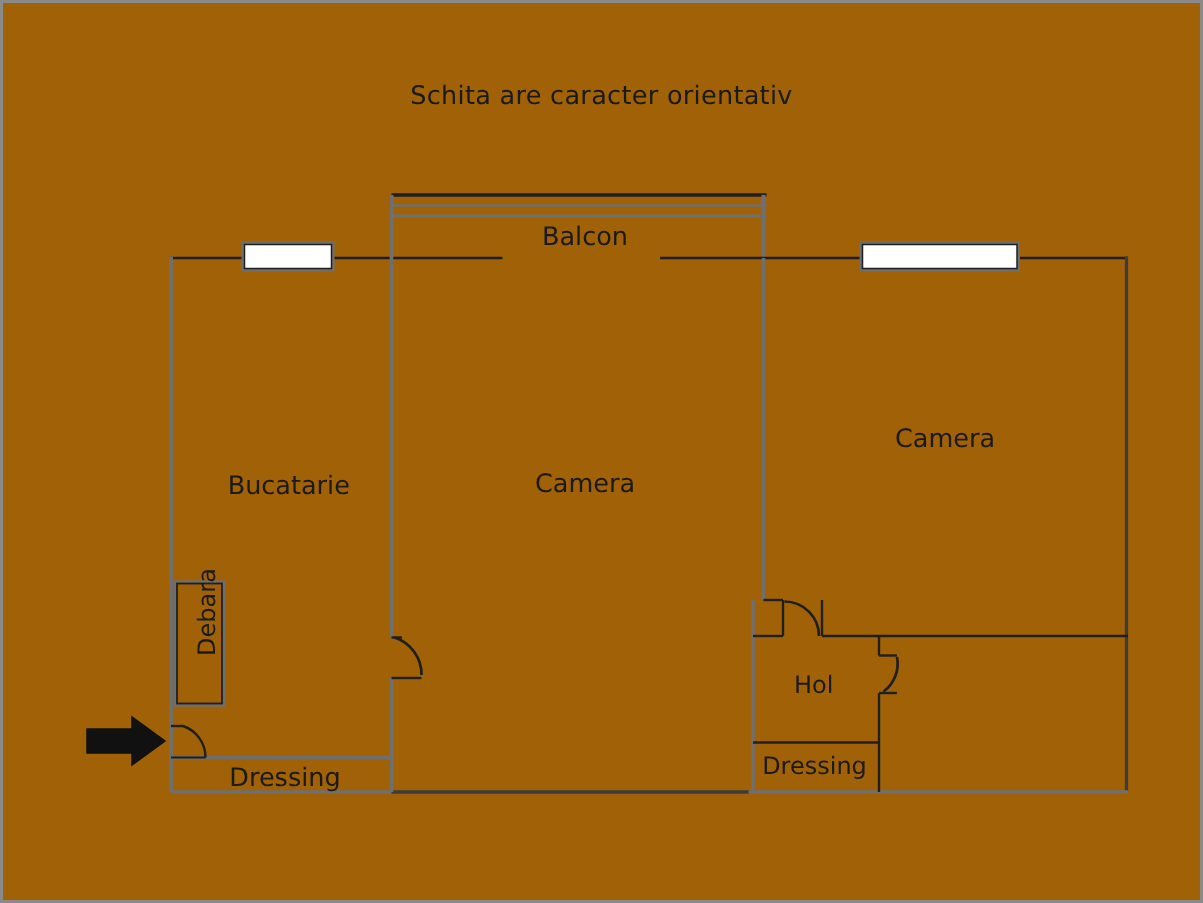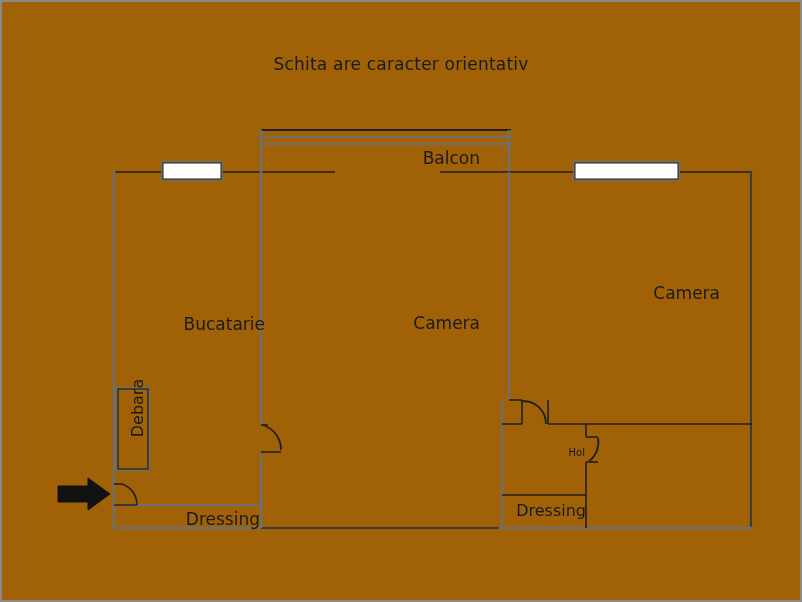--- a/index.html
+++ b/index.html
@@ -41,27 +41,27 @@
     width: 802px;
     text-align: center;
     font-size: 17px;
     color: #1a1a1a;
     letter-spacing: 0.2px;
   }
   .room-label {
     position: absolute;
     color: #1a1a1a;
     white-space: nowrap;
-    text-align: right;
+    text-align: center;
   }
   .label-bucatarie { left: 120px; top: 314px; width: 145px; font-size: 17px; }
   .label-camera-mid { left: 300px; top: 313px; width: 180px; font-size: 17px; }
   .label-camera-right { left: 540px; top: 283px; width: 180px; font-size: 17px; }
   .label-balcon { left: 300px; top: 148px; width: 180px; font-size: 17px; }
-  .label-hol { left: 500px; top: 447px; width: 85px; font-size: 10px; }
+  .label-hol { left: 500px; top: 447px; width: 85px; font-size: 16px; }
   .label-baie { left: 590px; top: 464px; width: 150px; font-size: 17px; }
   .label-dressing-left { left: 120px; top: 509px; width: 140px; font-size: 17px; }
   .label-dressing-right { left: 500px; top: 501px; width: 86px; font-size: 16px; }
   .label-debara {
     position: absolute;
     left: 104px;
     top: 397px;
     width: 70px;
     height: 22px;
     transform: rotate(-90deg);

